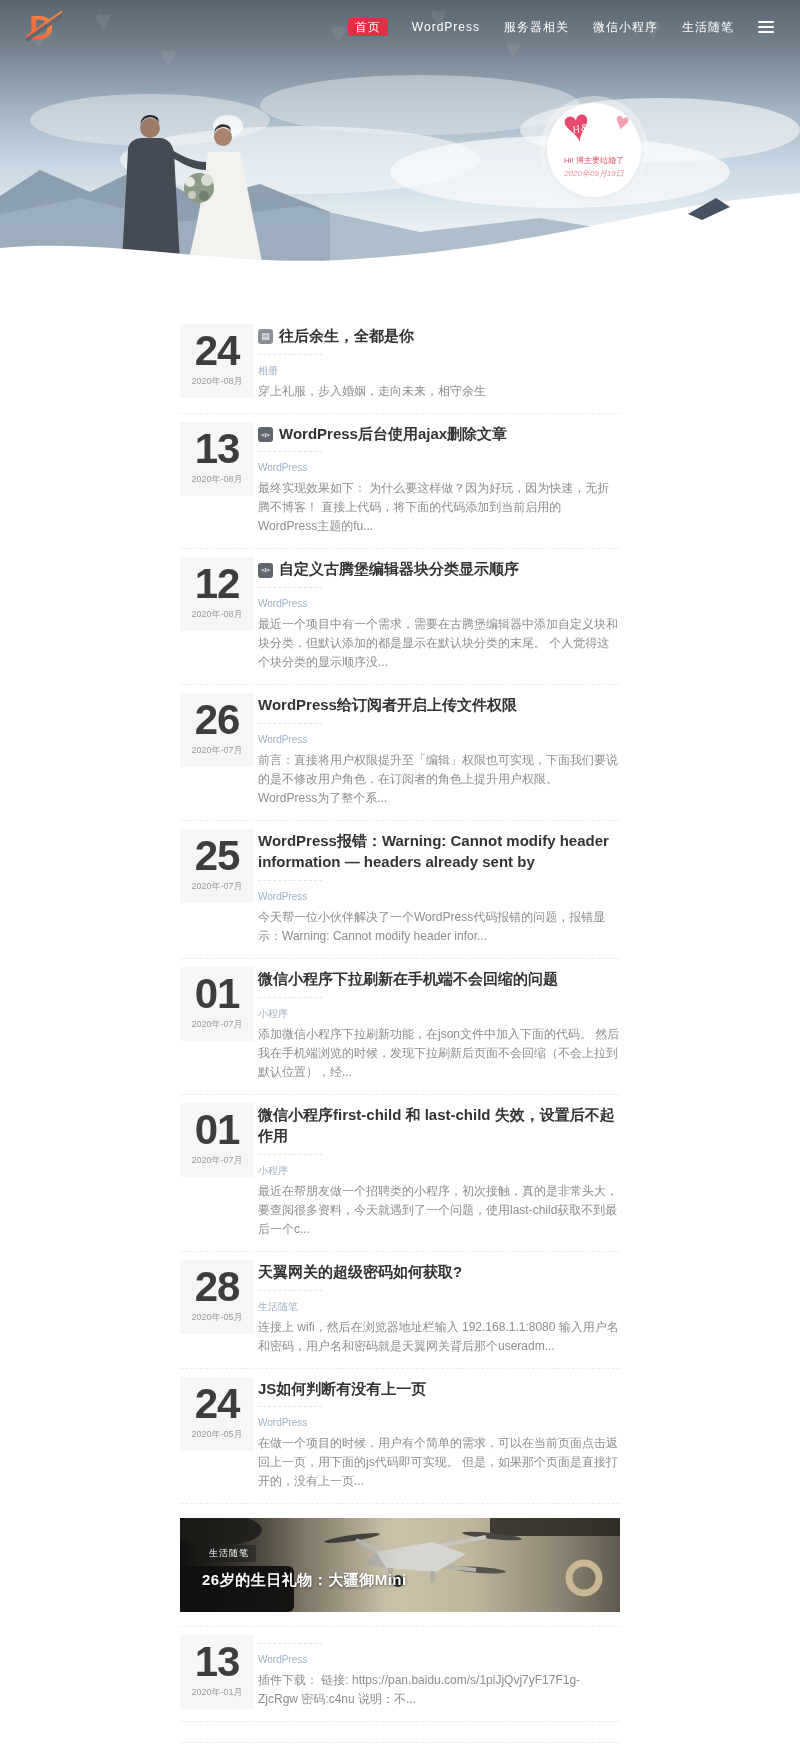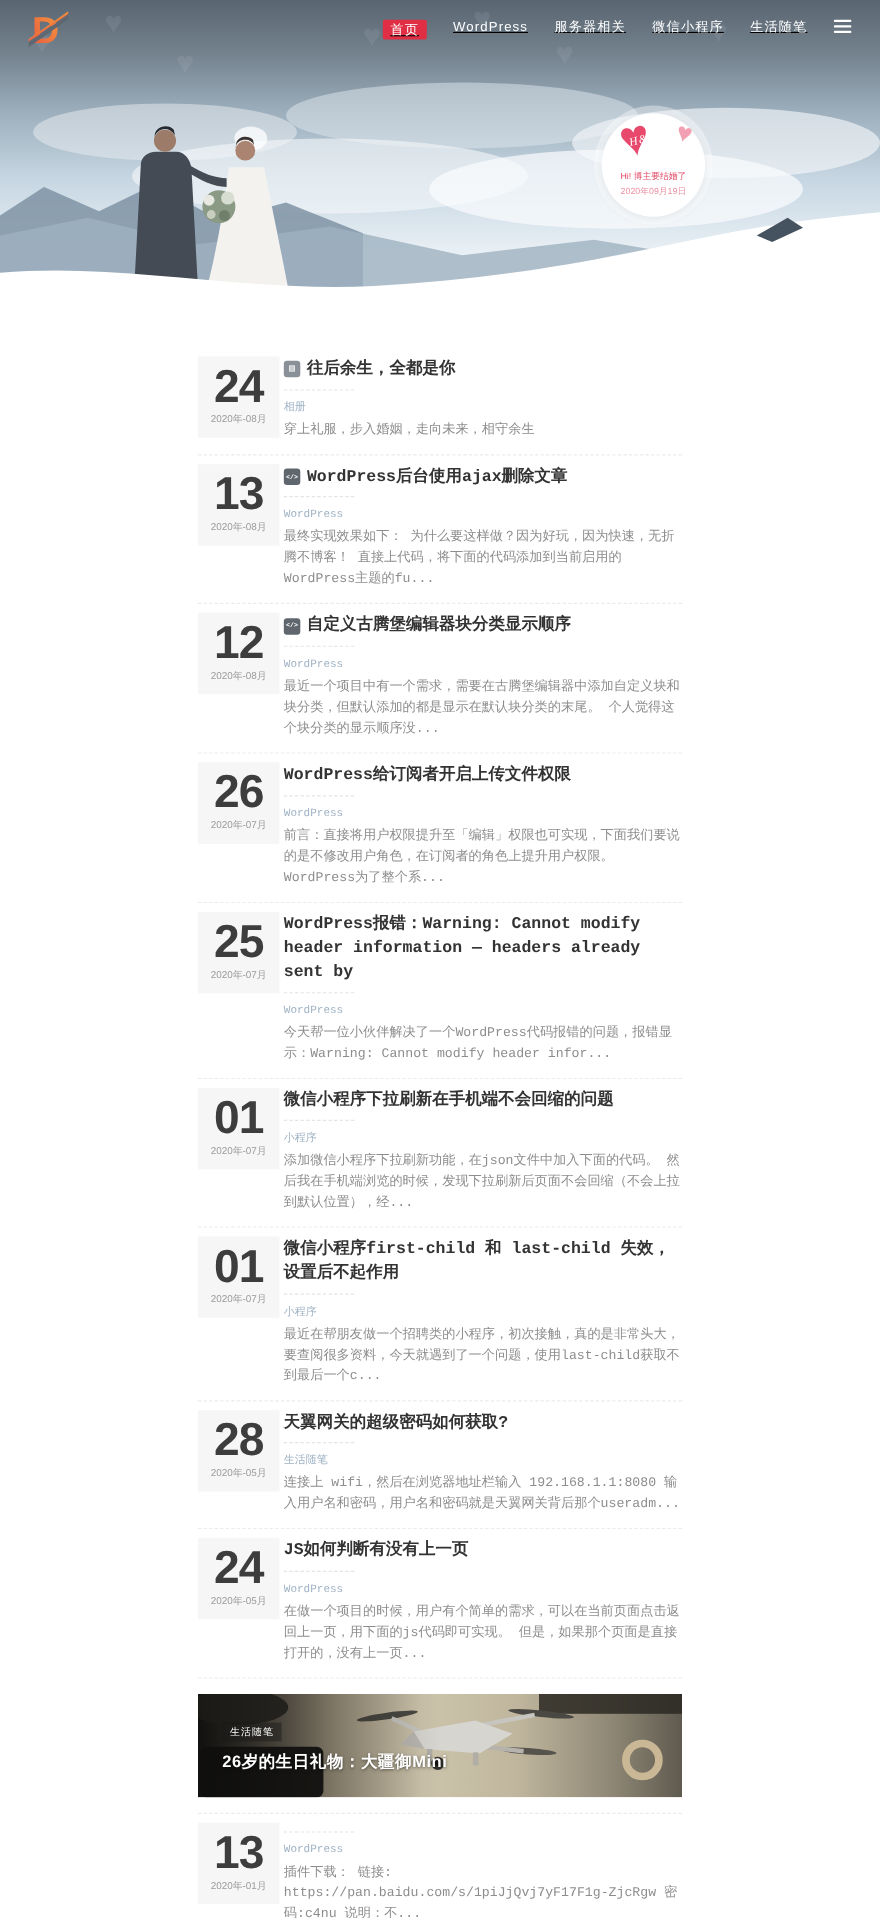--- a/index.html
+++ b/index.html
@@ -6,47 +6,47 @@
   body{width:800px;font-family:"Liberation Sans","DejaVu Sans",sans-serif;-webkit-font-smoothing:antialiased;}
   .page{width:800px;position:relative;background:#fff;}
   .content-wrap{min-height:1636px;box-sizing:border-box;}
 
   
   .hero{position:relative;height:270px;overflow:hidden;}
   .hero-art{position:absolute;inset:0;width:800px;height:270px;display:block;}
   .nav{position:absolute;top:0;left:0;right:0;height:54px;display:flex;align-items:center;
        justify-content:space-between;padding:0 26px;z-index:4;}
   .logo{display:flex;align-items:center;text-decoration:none;}
-  .menu{display:flex;align-items:flex-start;gap:24px;text-decoration:underline;}
+  .menu{display:flex;align-items:center;gap:24px;}
   .nav-item{color:#fff;font-size:12px;text-decoration:none;letter-spacing:1px;line-height:1;cursor:pointer;}
   .nav-item.active{background:var(--accent,#e02f45);padding:3px 7px;border-radius:2px;}
   .hamburger{width:16px;height:12px;display:inline-flex;flex-direction:column;justify-content:space-between;cursor:pointer;}
   .hamburger i{display:block;height:2px;background:#fff;border-radius:1px;}
   .hamburger i:nth-child(2){width:16px}.hamburger i:nth-child(1){width:16px}.hamburger i:nth-child(3){width:16px}
 
   
   .badge{position:absolute;left:547px;top:103px;width:94px;height:94px;border-radius:50%;
          background:#fff;box-shadow:0 0 0 7px rgba(255,255,255,.38),0 2px 8px rgba(120,130,140,.25);
          z-index:3;text-align:center;box-sizing:border-box;padding-top:4px;}
   .hearts{position:relative;width:70px;height:44px;margin:2px auto 0;}
   .hearts .h2{position:absolute;right:0;top:1px;font-size:24px;line-height:1;color:#f2a0b2;transform:rotate(14deg);}
   .hearts .h1{position:absolute;left:4px;top:-7px;font-size:46px;line-height:1;color:#e8486b;transform:rotate(-10deg);}
   .hearts .mono{position:absolute;left:13px;top:13px;font-family:"Liberation Serif","DejaVu Serif",serif;
                 font-style:italic;font-size:10.5px;color:#fff;transform:rotate(-14deg);letter-spacing:1px;}
   .badge .b1{font-size:8px;color:#e04a66;margin-top:2px;line-height:1.6;}
-  .badge .b2{font-size:8px;color:#ec8fa2;line-height:1.4;}
+  .badge .b2{font-size:8px;color:#ec8fa2;line-height:1.4;font-style:italic;}
 
   
   .list{width:440px;margin:0 auto;padding-top:46px;}
   .post{display:flex;gap:4px;padding:8px 0 12px;border-bottom:1px dashed #ebebeb;}
   .date-box{width:74px;height:74px;flex:none;background:#f6f6f6;text-align:center;
             padding-top:5px;box-sizing:border-box;}
   .day{font-size:42px;line-height:44px;color:#3d3d3d;font-weight:600;letter-spacing:-1px;}
   .month{font-size:9px;color:#9b9b9b;margin-top:2px;}
-  .post-body{flex:1;min-width:0;padding-top:1px;font-family:Liberation Mono, monospace;}
+  .post-body{flex:1;min-width:0;padding-top:1px;}
   .title{font-size:15px;color:#333;font-weight:700;line-height:1.45;margin:0;cursor:pointer;}
   .sticky{display:inline-flex;width:15px;height:15px;border-radius:3px;color:#fff;
           align-items:center;justify-content:center;margin-right:6px;vertical-align:2px;}
   .sticky.icon-album{background:#899097;}
   .sticky.icon-album::before{content:"▤";font-size:9px;line-height:1;}
   .sticky.icon-code{background:#5f666d;}
   .sticky.icon-code::before{content:"</>";font-size:6px;letter-spacing:0;line-height:1;}
   .rule{border-top:1px dashed #e4e4e4;width:64px;margin:7px 0 5px;}
   .category{font-size:10px;color:var(--cat,#9fb2c4);text-decoration:none;display:inline-block;cursor:pointer;}
   .excerpt{font-size:12px;color:#8d8d8d;line-height:1.58;margin:4px 0 0;}

